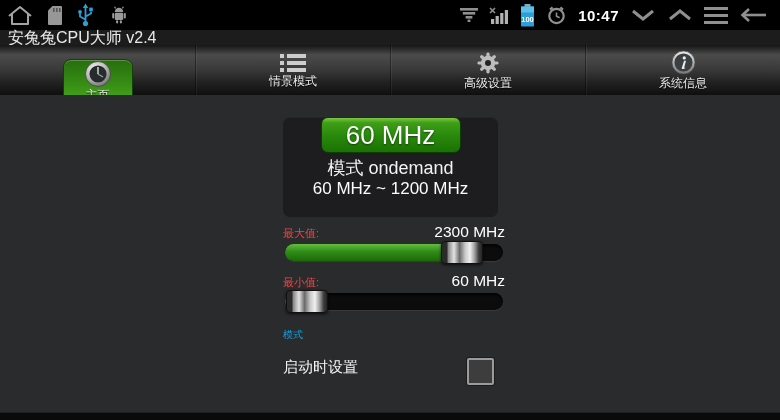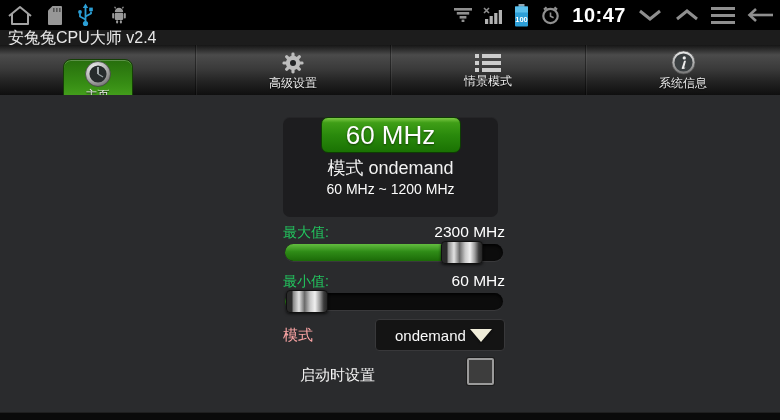--- a/index.html
+++ b/index.html
@@ -4,23 +4,23 @@
 <style>
   * { margin:0; padding:0; box-sizing:border-box; }
   html,body { background:#000; }
   body { font-family:"Liberation Sans","DejaVu Sans",sans-serif; }
   .screen { position:relative; width:780px; height:420px; overflow:hidden; background:#2a2b2d; }
 
   
   .status-bar { position:absolute; top:0; left:0; width:780px; height:30px;
     background:#000; display:flex; align-items:center; }
   .sb-left { display:flex; align-items:center; gap:15px; padding-left:7px; }
-  .sb-right { margin-left:auto; display:flex; align-items:center; gap:11px; padding-right:6px; }
+  .sb-right { margin-left:auto; display:flex; align-items:center; gap:11px; padding-right:13px; }
   .sb-icon { display:flex; align-items:center; justify-content:center; }
-  .sb-time { color:#fff; font-size:20px; font-weight:bold; letter-spacing:0.5px; }
+  .sb-time { color:#fff; font-size:15px; font-weight:bold; letter-spacing:0.5px; }
 
   
   .title-bar { position:absolute; top:30px; left:0; width:780px; height:15px;
     background:#1c1c1c; color:#e9e9e9; font-size:16px; line-height:15px; padding-left:8px; }
 
   
   .tab-bar { position:absolute; top:45px; left:0; width:780px; height:50px;
     background:linear-gradient(180deg,#151515 0%,#4b4b4b 20%,#3a3a3a 48%,#242424 72%,#0f0f0f 100%);
     display:flex; }
   .tab { width:195px; height:50px; display:flex; flex-direction:column; align-items:center;
@@ -36,48 +36,48 @@
   .content { position:absolute; top:95px; left:0; width:700px; height:317px; background:#2a2b2d; }
   .column { position:absolute; left:283px; top:12px; width:222px; }
 
   .freq-panel { width:215px; height:100px; background:#1d1d1f; border-radius:7px;
     text-align:center; box-shadow:inset 0 1px 0 rgba(255,255,255,0.04); }
   .freq-button { width:140px; height:36px; margin:10px auto 0; border-radius:7px;
     background:linear-gradient(180deg,#7cc944 0%,#3f9e17 14%,#2a8a0c 50%,#1a7203 100%);
     border:1px solid #0e3d03; color:#fdfdfd; font-size:26px; line-height:34px;
     text-shadow:0 1px 2px rgba(0,0,0,0.5); }
   .gov-line { margin-top:8px; color:#f2f2f2; font-size:18px; line-height:15px; }
-  .range-line { margin-top:4px; color:#fbfbfb; font-size:14px; line-height:18px; }
+  .range-line { margin-top:4px; color:#fbfbfb; font-size:17px; line-height:18px; }
 
   .row { display:flex; justify-content:space-between; align-items:baseline; width:100%; }
-  .row .row-label { color:#22c55e; font-size:14px; }
+  .row .row-label { color:#ef4444; font-size:11px; }
   .row .row-value { color:#ffffff; font-size:15.5px; }
   .row-max { margin-top:6px; height:16px; }
   .row-min { margin-top:11px; height:16px;text-align:center; }
 
   .slider { position:relative; margin:5px 2px 0; width:218px; height:17px;
     background:#0c0c0c; border-radius:9px;
     box-shadow:inset 0 2px 3px rgba(0,0,0,0.8), 0 1px 0 rgba(255,255,255,0.07); }
   .slider-fill { position:absolute; left:0; top:0; height:17px; border-radius:9px;
     background:linear-gradient(180deg,#63bd40 0%,#2f8c17 45%,#1c6a08 100%); }
   .slider-thumb { position:absolute; top:-3px; width:42px; height:23px; border-radius:4px;
     border:1px solid #101010; box-shadow:0 1px 3px rgba(0,0,0,0.7);
     background:linear-gradient(90deg,#2a2a2a 0%,#2a2a2a 12%,#8a8a8a 16%,#e2e2e2 30%,#6a6a6a 44%,#c9c9c9 58%,#f0f0f0 70%,#9a9a9a 82%,#3a3a3a 92%,#262626 100%); }
 
   .mode-row { margin-top:9px; height:32px; display:flex; align-items:center; }
-  .mode-row .row-label { color:#fca5a5; font-size:15px; }
+  .mode-row .row-label { color:#0ea5e9; font-size:10px; }
   .dropdown { margin-left:auto; width:130px; height:32px; background:#141414;
     border:1px solid #38383a; border-radius:4px; display:flex; align-items:center;
     padding:0 12px 0 19px; }
   .dropdown-value { color:#fafafa; font-size:15px; }
   .dropdown-arrow { margin-left:auto; width:0; height:0;
     border-left:11px solid transparent; border-right:11px solid transparent;
     border-top:13px solid #f1eedb; filter:drop-shadow(0 1px 1px rgba(0,0,0,0.6)); }
 
-  .boot-row { margin-top:7px; height:27px; display:flex; align-items:flex-end;margin-left:17px; }
+  .boot-row { margin-top:7px; height:27px; display:flex; align-items:flex-start; }
   .boot-row .row-label { color:#f5f5f5; font-size:15px; }
   .checkbox { margin-left:auto; margin-right:11px; width:27px; height:27px;
     background:#3d3d3d; border:2px solid #9b9b9b; border-radius:2px;
     box-shadow:0 0 0 1px #1c1c1c; }
 
   .bottom-strip { position:absolute; left:0; top:412px; width:780px; height:8px;
     background:#0a0a0a; border-top:1px solid #1f1f1f; }
 </style>
 </head>
 <body>
@@ -208,45 +208,45 @@
             <circle cx="15" cy="15" r="9.2" fill="#262b2c"></circle>
             <path d="M15 15 L15 7.6" stroke="#cfd6d8" stroke-width="1.6"></path>
             <path d="M15 15 L20.4 18.2" stroke="#99a2a5" stroke-width="1.4"></path>
           </svg>
         </span>
         <span class="tab-label">主页</span>
       </div>
     </div>
     <div class="tab">
       <span class="sb-icon">
+        <svg width="26" height="20" viewBox="0 0 26 20" fill="#cdcdcd">
+          <rect x="0" y="1" width="4" height="4"></rect>
+            <rect x="7" y="1" width="19" height="4"></rect>
+          <rect x="0" y="8" width="4" height="4"></rect>
+            <rect x="7" y="8" width="19" height="4"></rect>
+          <rect x="0" y="15" width="4" height="4"></rect>
+            <rect x="7" y="15" width="19" height="4"></rect>
+        </svg>
+      </span>
+      <span class="tab-label">情景模式</span>
+    </div>
+    <div class="tab">
+      <span class="sb-icon">
         <svg width="24" height="24" viewBox="0 0 24 24">
           <g fill="#bdbdbd">
             <rect x="10.4" y="1.5" width="3.2" height="21" rx="1.4"></rect>
             <rect x="10.4" y="1.5" width="3.2" height="21" rx="1.4" transform="rotate(45 12 12)"></rect>
             <rect x="10.4" y="1.5" width="3.2" height="21" rx="1.4" transform="rotate(90 12 12)"></rect>
             <rect x="10.4" y="1.5" width="3.2" height="21" rx="1.4" transform="rotate(135 12 12)"></rect>
             <circle cx="12" cy="12" r="7.2"></circle>
           </g>
           <circle cx="12" cy="12" r="3" fill="#222426"></circle>
         </svg>
       </span>
       <span class="tab-label">高级设置</span>
-    </div>
-    <div class="tab">
-      <span class="sb-icon">
-        <svg width="26" height="20" viewBox="0 0 26 20" fill="#cdcdcd">
-          <rect x="0" y="1" width="4" height="4"></rect>
-            <rect x="7" y="1" width="19" height="4"></rect>
-          <rect x="0" y="8" width="4" height="4"></rect>
-            <rect x="7" y="8" width="19" height="4"></rect>
-          <rect x="0" y="15" width="4" height="4"></rect>
-            <rect x="7" y="15" width="19" height="4"></rect>
-        </svg>
-      </span>
-      <span class="tab-label">情景模式</span>
     </div>
     <div class="tab">
       <span class="sb-icon">
         <svg width="25" height="25" viewBox="0 0 26 26">
           <defs>
             <linearGradient id="imet" x1="0" y1="0" x2="0" y2="1">
               <stop offset="0" stop-color="#ececec"></stop>
                 <stop offset="1" stop-color="#767676"></stop>
             </linearGradient>
           </defs>
@@ -282,24 +282,20 @@
         <span class="row-label">最小值:</span>
         <span class="row-value">60 MHz</span>
       </div>
       <div class="slider">
         <div class="slider-fill" style="width: 10%;"></div>
         <div class="slider-thumb" style="left: calc(10% - 21px);"></div>
       </div>
 
       <div class="mode-row">
         <span class="row-label">模式</span>
-        <div class="dropdown">
-          <span class="dropdown-value">ondemand</span>
-          <span class="dropdown-arrow"></span>
-        </div>
       </div>
 
       <div class="boot-row">
         <span class="row-label">启动时设置</span>
         <div class="checkbox"></div>
       </div>
 
     </div>
   </div>
 

